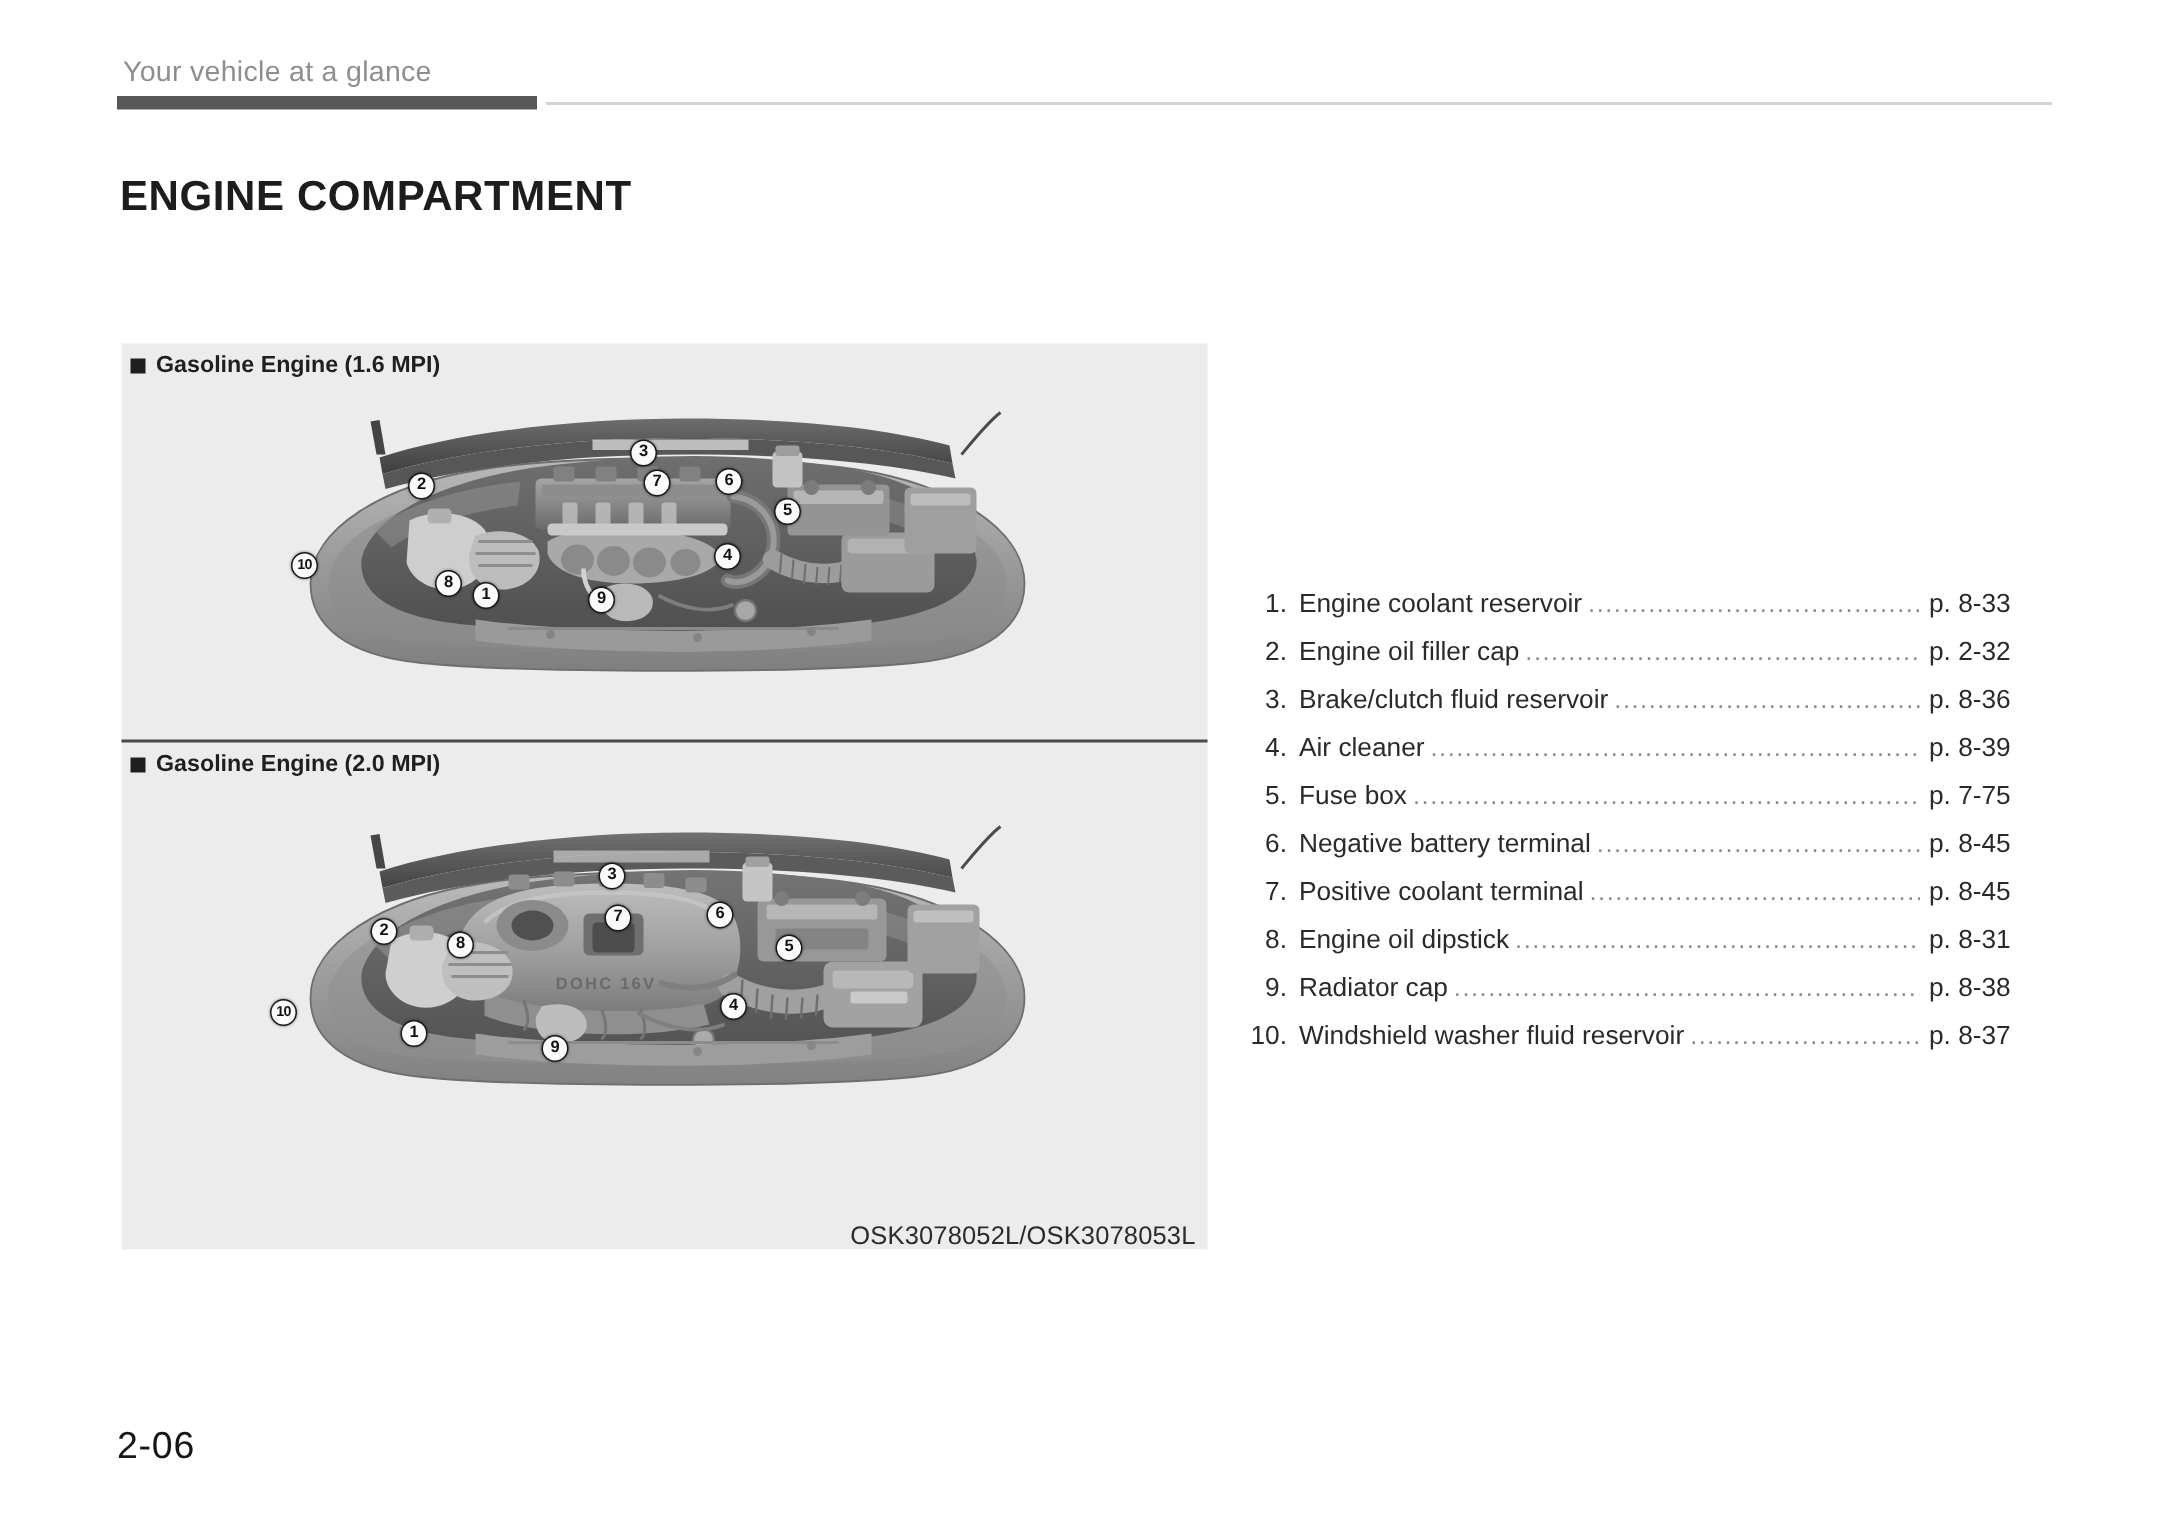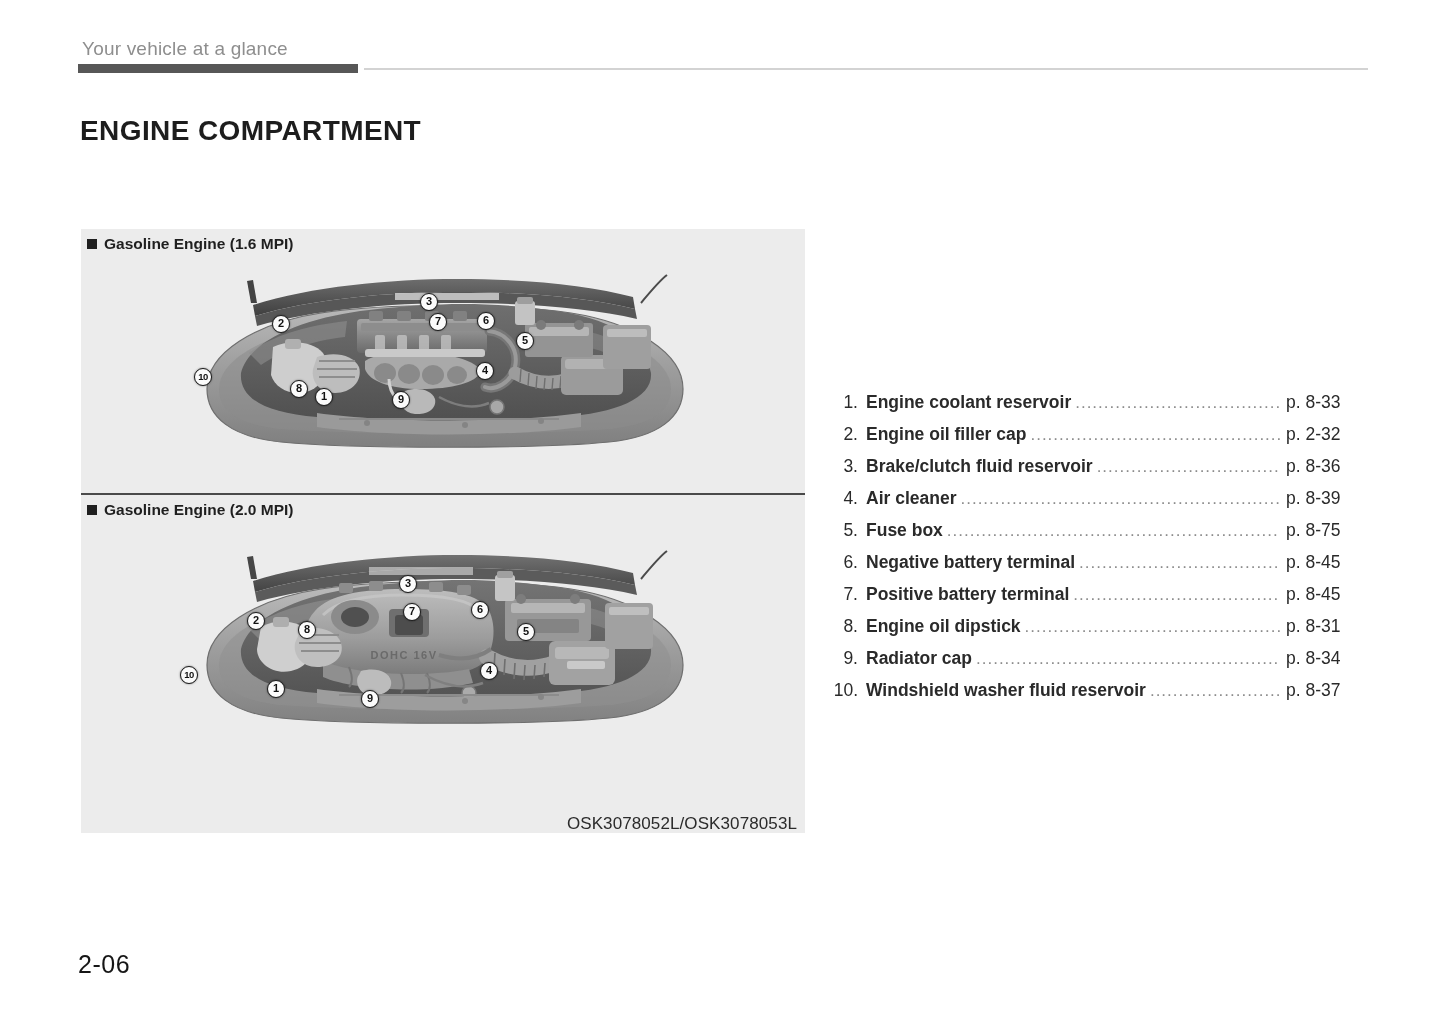--- a/index.html
+++ b/index.html
@@ -178,21 +178,20 @@
     white-space: nowrap;
   }
   .legend-num {
     width: 30px;
     text-align: right;
     flex: 0 0 auto;
   }
   .legend-label {
     flex: 0 0 auto;
     padding-left: 8px;
-    font-weight: bold;
   }
   .legend-dots {
     flex: 1 1 auto;
     overflow: hidden;
     white-space: nowrap;
     color: #8c8c8c;
     font-size: 17px;
     letter-spacing: 1px;
     margin: 0 4px;
     min-width: 10px;
@@ -540,49 +539,49 @@
     <span class="legend-num">4.</span>
     <span class="legend-label">Air cleaner</span>
     <span class="legend-dots">..............................................................................................</span>
     <span class="legend-page">p. 8-39</span>
   </div>
 
   <div class="legend-row">
     <span class="legend-num">5.</span>
     <span class="legend-label">Fuse box</span>
     <span class="legend-dots">..............................................................................................</span>
-    <span class="legend-page">p. 8-75</span>
+    <span class="legend-page">p. 7-75</span>
   </div>
 
   <div class="legend-row">
     <span class="legend-num">6.</span>
     <span class="legend-label">Negative battery terminal</span>
     <span class="legend-dots">..............................................................................................</span>
     <span class="legend-page">p. 8-45</span>
   </div>
 
   <div class="legend-row">
     <span class="legend-num">7.</span>
-    <span class="legend-label">Positive battery terminal</span>
+    <span class="legend-label">Positive coolant terminal</span>
     <span class="legend-dots">..............................................................................................</span>
     <span class="legend-page">p. 8-45</span>
   </div>
 
   <div class="legend-row">
     <span class="legend-num">8.</span>
     <span class="legend-label">Engine oil dipstick</span>
     <span class="legend-dots">..............................................................................................</span>
     <span class="legend-page">p. 8-31</span>
   </div>
 
   <div class="legend-row">
     <span class="legend-num">9.</span>
     <span class="legend-label">Radiator cap</span>
     <span class="legend-dots">..............................................................................................</span>
-    <span class="legend-page">p. 8-34</span>
+    <span class="legend-page">p. 8-38</span>
   </div>
 
   <div class="legend-row">
     <span class="legend-num">10.</span>
     <span class="legend-label">Windshield washer fluid reservoir</span>
     <span class="legend-dots">..............................................................................................</span>
     <span class="legend-page">p. 8-37</span>
   </div>
 
 </div>

